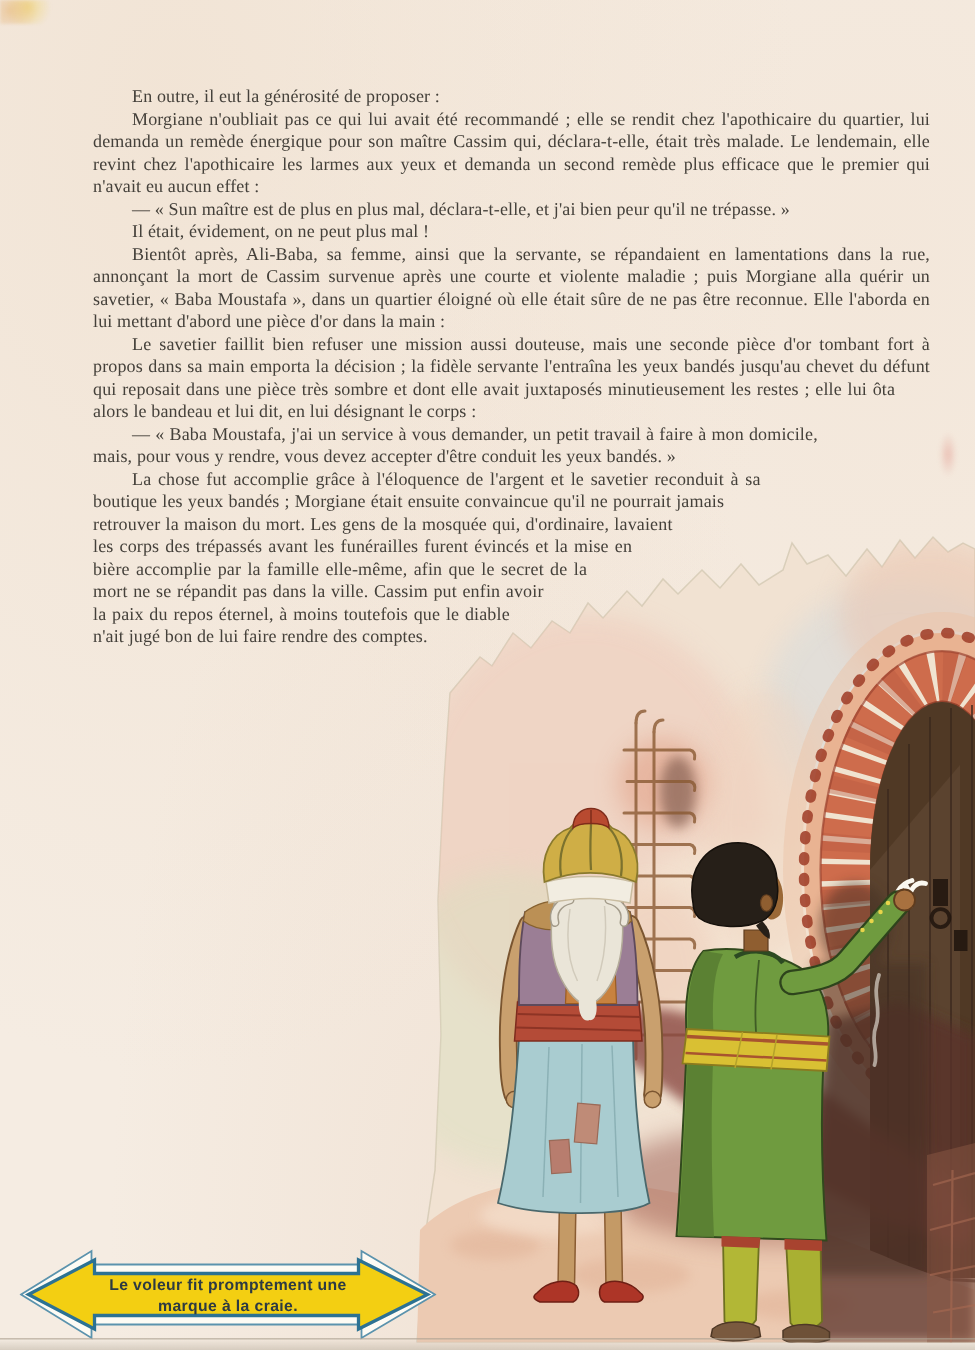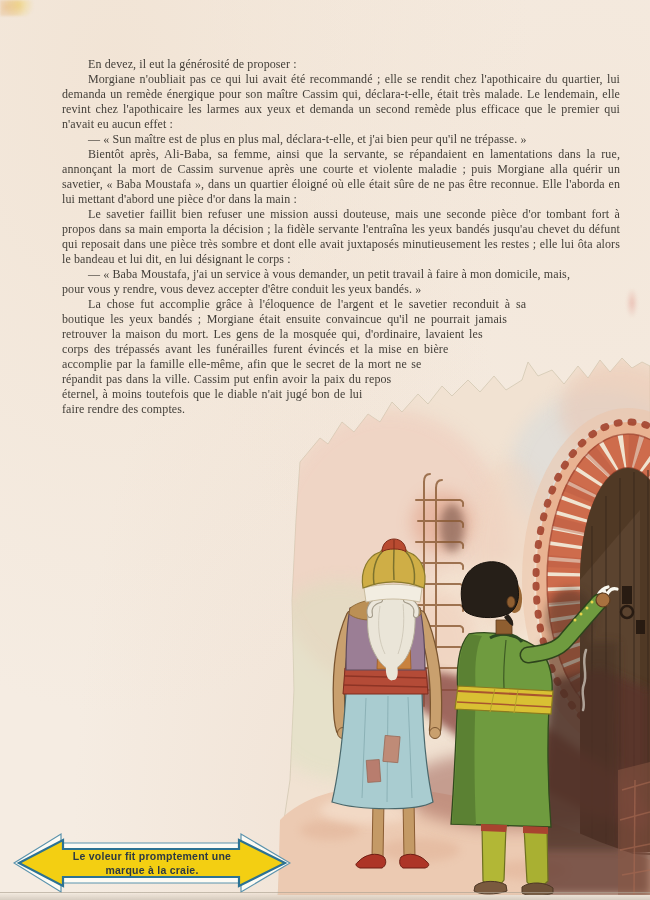--- a/index.html
+++ b/index.html
@@ -257,23 +257,24 @@
       <path d="M226,270 L242,270 L242,284 L226,284 Z" fill="#8f5e30" stroke="#5f3c1e" stroke-width=".8"></path>
       <path d="M246,232 C252,238 254,250 250,260 C247,263 244,264 242,262 L244,238 Z" fill="#9a6836"></path>
       <path d="M192,252 C188,230 200,214 218,212 C236,210 248,222 248,238 C250,250 246,260 238,264 C224,270 204,268 196,262 C193,259 192,256 192,252 Z" fill="#261f18" stroke="#15100b" stroke-width="1"></path>
       <path d="M238,264 C242,268 244,272 243,276 C239,274 236,270 234,267 Z" fill="#261f18"></path>
       <ellipse cx="241" cy="252" rx="4" ry="5.5" fill="#8f5e30" stroke="#5f3c1e" stroke-width=".8"></ellipse>
     </g>
   </svg>
 
   <div class="story">
     <div class="illu-float"></div>
-    <p>En devez, il eut la générosité de proposer :</p>
+    <p>En outre, il eut la générosité de proposer :</p>
     <p>Morgiane n'oubliait pas ce qui lui avait été recommandé ; elle se rendit chez l'apothicaire du quartier, lui demanda un remède énergique pour son maître Cassim qui, déclara-t-elle, était très malade. Le lendemain, elle revint chez l'apothicaire les larmes aux yeux et demanda un second remède plus efficace que le premier qui n'avait eu aucun effet :</p>
     <p>— « Sun maître est de plus en plus mal, déclara-t-elle, et j'ai bien peur qu'il ne trépasse. »</p>
+    <p>Il était, évidement, on ne peut plus mal !</p>
     <p>Bientôt après, Ali-Baba, sa femme, ainsi que la servante, se répandaient en lamentations dans la rue, annonçant la mort de Cassim survenue après une courte et violente maladie ; puis Morgiane alla quérir un savetier, « Baba Moustafa », dans un quartier éloigné où elle était sûre de ne pas être reconnue. Elle l'aborda en lui mettant d'abord une pièce d'or dans la main :</p>
     <p>Le savetier faillit bien refuser une mission aussi douteuse, mais une seconde pièce d'or tombant fort à propos dans sa main emporta la décision ; la fidèle servante l'entraîna les yeux bandés jusqu'au chevet du défunt qui reposait dans une pièce très sombre et dont elle avait juxtaposés minutieusement les restes ; elle lui ôta alors le bandeau et lui dit, en lui désignant le corps :</p>
     <p>— « Baba Moustafa, j'ai un service à vous demander, un petit travail à faire à mon domicile, mais, pour vous y rendre, vous devez accepter d'être conduit les yeux bandés. »</p>
     <p>La chose fut accomplie grâce à l'éloquence de l'argent et le savetier reconduit à sa boutique les yeux bandés ; Morgiane était ensuite convaincue qu'il ne pourrait jamais retrouver la maison du mort. Les gens de la mosquée qui, d'ordinaire, lavaient les corps des trépassés avant les funérailles furent évincés et la mise en bière accomplie par la famille elle-même, afin que le secret de la mort ne se répandit pas dans la ville. Cassim put enfin avoir la paix du repos éternel, à moins toutefois que le diable n'ait jugé bon de lui faire rendre des comptes.</p>
   </div>
 
   <svg class="banner" width="278" height="62" viewBox="0 0 278 62">
     <path d="M1,31 L48,2 L48,11 L228,11 L228,2 L277,31 L228,60 L228,51 L48,51 L48,60 Z" fill="#fdfbf4" stroke="#5b93ad" stroke-width="1.2"></path>
     <path d="M6,31 L50,8 L50,17 L226,17 L226,8 L272,31 L226,54 L226,45 L50,45 L50,54 Z" fill="#f3cf12" stroke="#2c7293" stroke-width="2.2"></path>
     <text x="139" y="28" text-anchor="middle">Le voleur fit promptement une</text>

